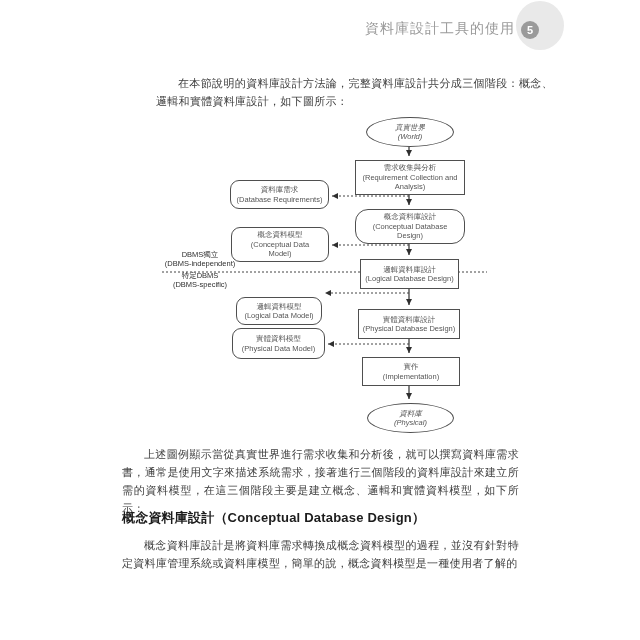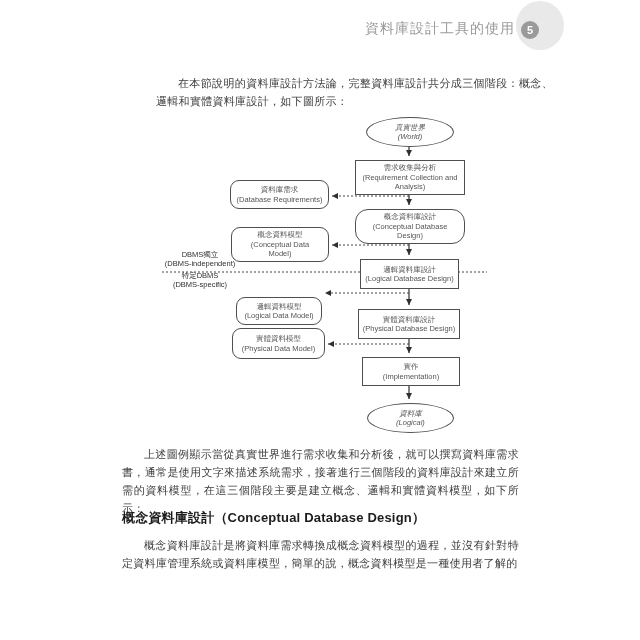--- a/index.html
+++ b/index.html
@@ -112,21 +112,21 @@
     <div class="ln">(Physical Database Design)</div>
   </div>
 
   <div class="node" id="n-impl">
     <div class="ln">實作</div>
     <div class="ln">(Implementation)</div>
   </div>
 
   <div class="node ellipse" id="n-db">
     <div class="ln">資料庫</div>
-    <div class="ln">(Logical)</div>
+    <div class="ln">(Physical)</div>
   </div>
 
   <div class="node rounded" id="n-dbreq">
     <div class="ln">資料庫需求</div>
     <div class="ln">(Database Requirements)</div>
   </div>
 
   <div class="node rounded" id="n-cmodel">
     <div class="ln">概念資料模型</div>
     <div class="ln">(Conceptual Data</div>

